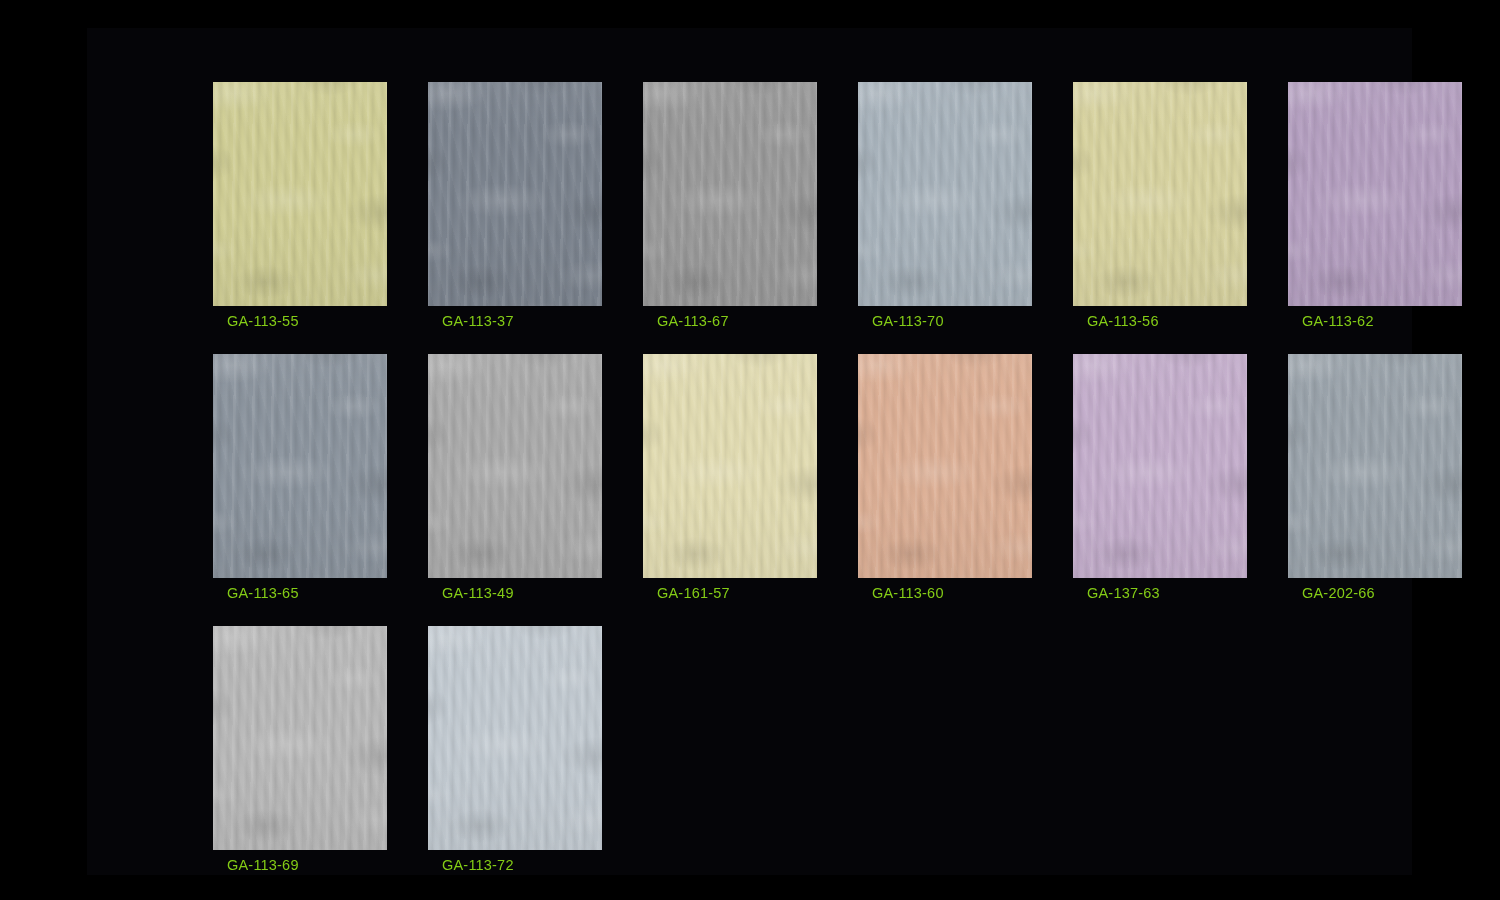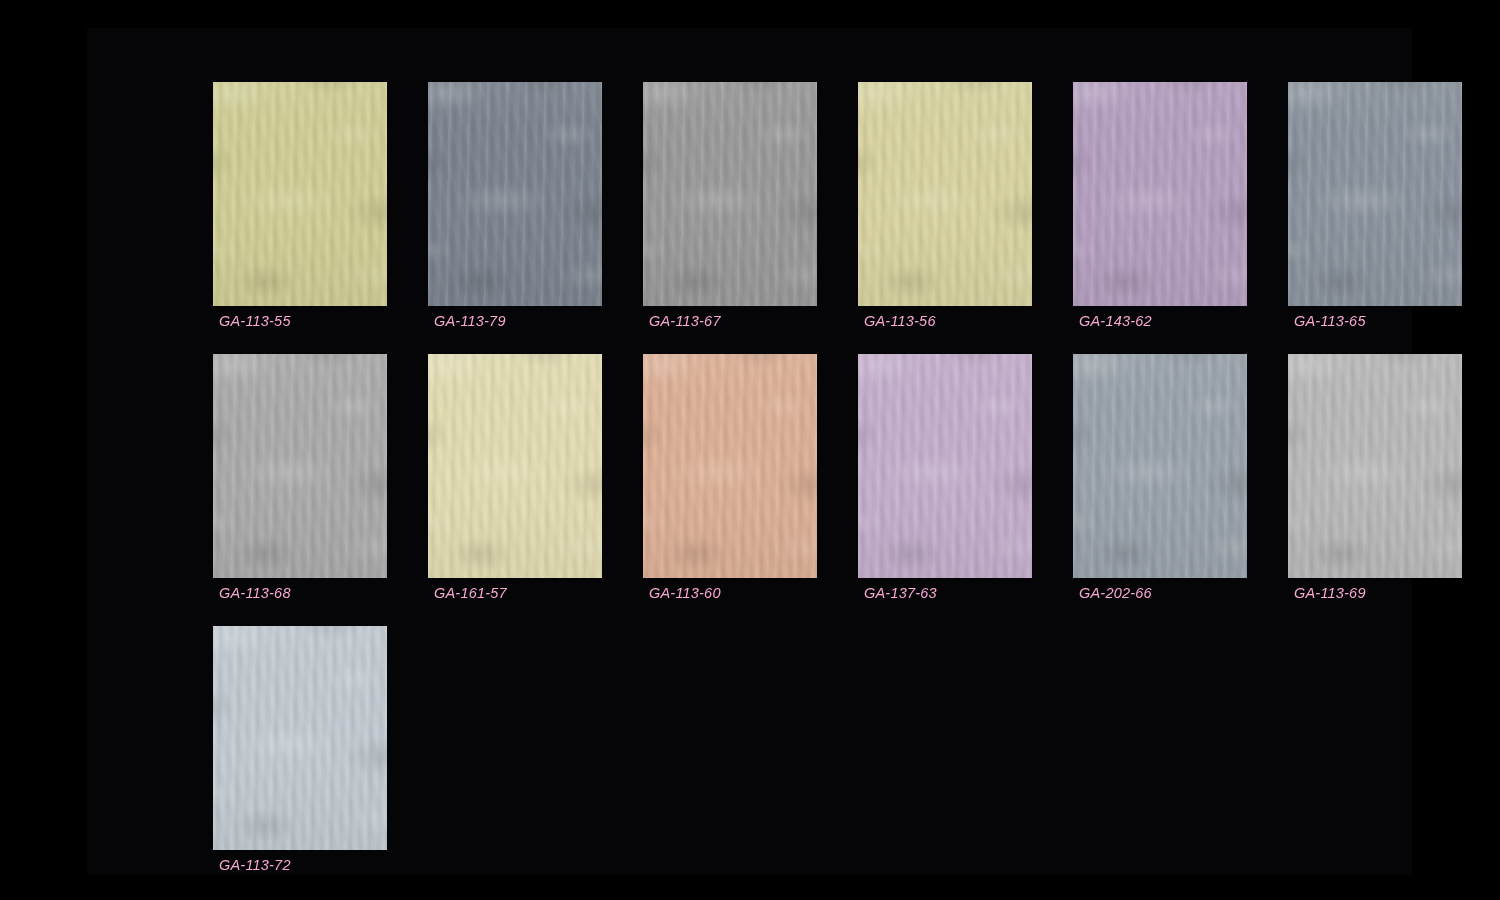--- a/index.html
+++ b/index.html
@@ -120,28 +120,27 @@
     background-image:
       linear-gradient(180deg,
         rgba(255,255,255,0.05) 0%,
         rgba(255,255,255,0.00) 22%,
         rgba(0,0,0,0.00) 62%,
         rgba(0,0,0,0.035) 100%);
   }
 
   .label {
     position: absolute;
-    left: 6px;
+    left: 14px;
     top: 231px;
     font-size: 14.5px;
     line-height: 17px;
     letter-spacing: 0.2px;
-    color: #f9a8d4;
+    color: #84cc16;
     white-space: nowrap;
-    font-style: italic;
   }
 </style>
 </head>
 <body>
 
 <div id="sheet">
   <div id="panel">
     <div id="grid">
         <div class="swatch-cell">
           <div class="chip" style="background: rgb(208, 206, 149);">
@@ -154,71 +153,81 @@
           <div class="label">GA-113-55</div>
         </div>
         <div class="swatch-cell">
           <div class="chip" style="background: rgb(124, 132, 143);">
             <div class="tex-a"></div>
             <div class="tex-b"></div>
             <div class="tex-c"></div>
             <div class="tex-d"></div>
             <div class="sheen"></div>
           </div>
-          <div class="label">GA-113-79</div>
+          <div class="label">GA-113-37</div>
         </div>
         <div class="swatch-cell">
           <div class="chip" style="background: rgb(154, 154, 154);">
             <div class="tex-a"></div>
             <div class="tex-b"></div>
             <div class="tex-c"></div>
             <div class="tex-d"></div>
             <div class="sheen"></div>
           </div>
           <div class="label">GA-113-67</div>
         </div>
         <div class="swatch-cell">
+          <div class="chip" style="background: rgb(168, 179, 188);">
+            <div class="tex-a"></div>
+            <div class="tex-b"></div>
+            <div class="tex-c"></div>
+            <div class="tex-d"></div>
+            <div class="sheen"></div>
+          </div>
+          <div class="label">GA-113-70</div>
+        </div>
+        <div class="swatch-cell">
           <div class="chip" style="background: rgb(216, 211, 160);">
             <div class="tex-a"></div>
             <div class="tex-b"></div>
             <div class="tex-c"></div>
             <div class="tex-d"></div>
             <div class="sheen"></div>
           </div>
           <div class="label">GA-113-56</div>
         </div>
         <div class="swatch-cell">
           <div class="chip" style="background: rgb(180, 159, 192);">
             <div class="tex-a"></div>
             <div class="tex-b"></div>
             <div class="tex-c"></div>
             <div class="tex-d"></div>
             <div class="sheen"></div>
           </div>
-          <div class="label">GA-143-62</div>
+          <div class="label">GA-113-62</div>
         </div>
         <div class="swatch-cell">
           <div class="chip" style="background: rgb(139, 148, 158);">
             <div class="tex-a"></div>
             <div class="tex-b"></div>
             <div class="tex-c"></div>
             <div class="tex-d"></div>
             <div class="sheen"></div>
           </div>
           <div class="label">GA-113-65</div>
         </div>
         <div class="swatch-cell">
           <div class="chip" style="background: rgb(171, 171, 171);">
             <div class="tex-a"></div>
             <div class="tex-b"></div>
             <div class="tex-c"></div>
             <div class="tex-d"></div>
             <div class="sheen"></div>
           </div>
-          <div class="label">GA-113-68</div>
+          <div class="label">GA-113-49</div>
         </div>
         <div class="swatch-cell">
           <div class="chip" style="background: rgb(226, 220, 178);">
             <div class="tex-a"></div>
             <div class="tex-b"></div>
             <div class="tex-c"></div>
             <div class="tex-d"></div>
             <div class="sheen"></div>
           </div>
           <div class="label">GA-161-57</div>

